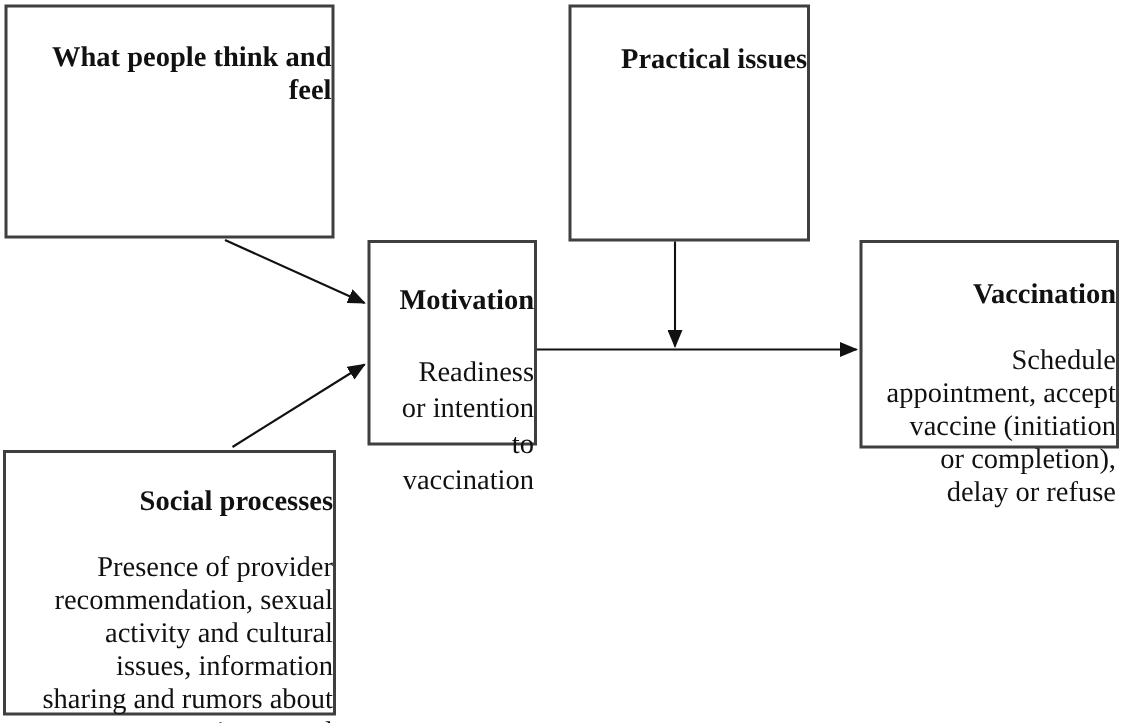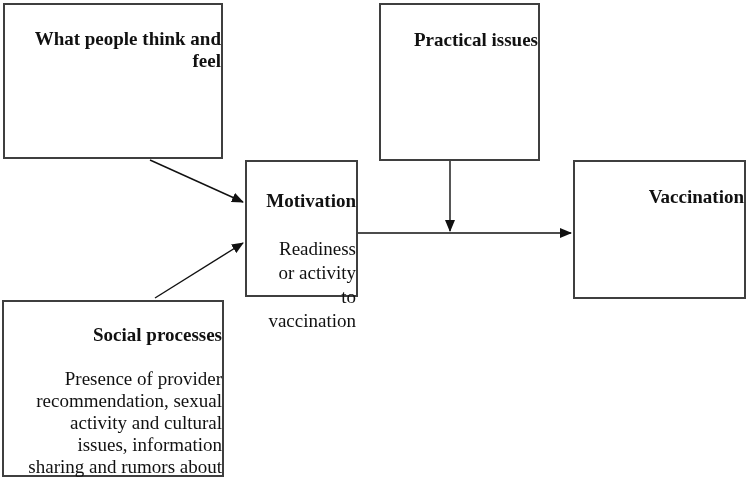--- a/index.html
+++ b/index.html
@@ -56,27 +56,32 @@
 feel</div>
   </div>
 
   <div class="box practical">
     <div class="box-title">Practical issues</div>
   </div>
 
   <div class="box motivation">
     <div class="box-title">Motivation</div>
     <div class="box-body">Readiness
-or activity
+or intention
 to
 vaccination</div>
   </div>
 
   <div class="box vaccination">
     <div class="box-title">Vaccination</div>
+    <div class="box-body">Schedule
+appointment, accept
+vaccine (initiation
+or completion),
+delay or refuse</div>
   </div>
 
   <div class="box social">
     <div class="box-title">Social processes</div>
     <div class="box-body">Presence of provider
 recommendation, sexual
 activity and cultural
 issues, information
 sharing and rumors about
 encouraging sexual

